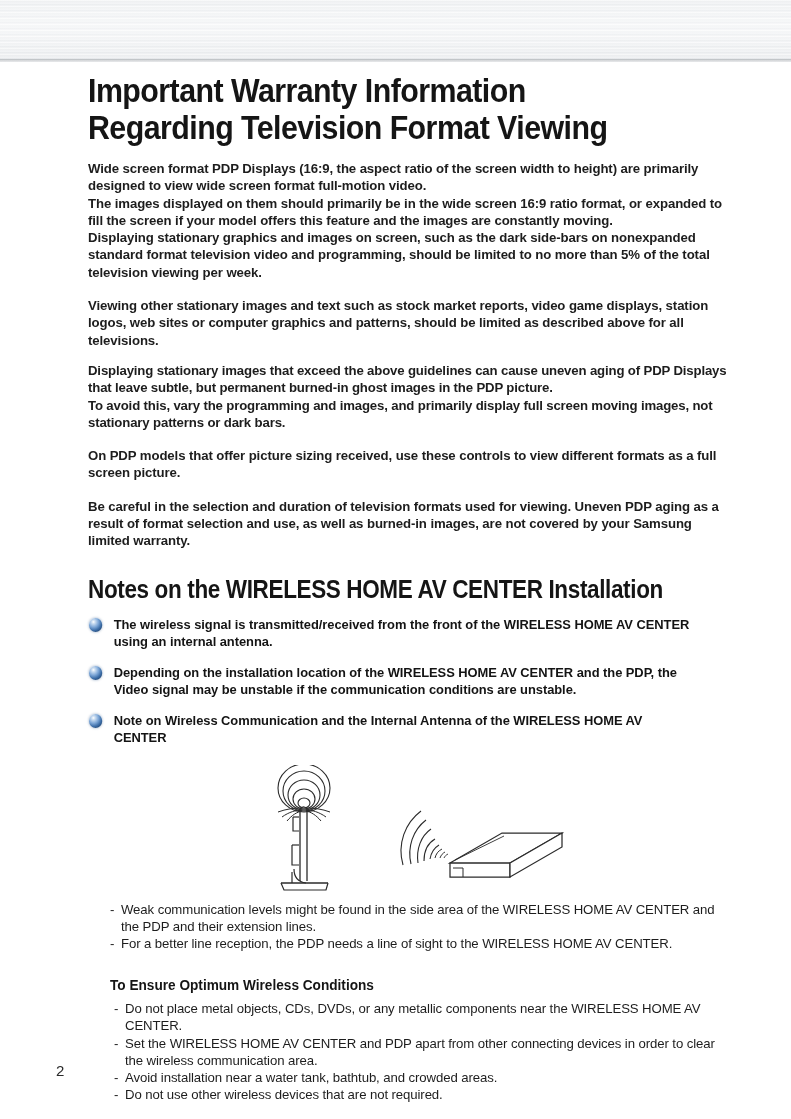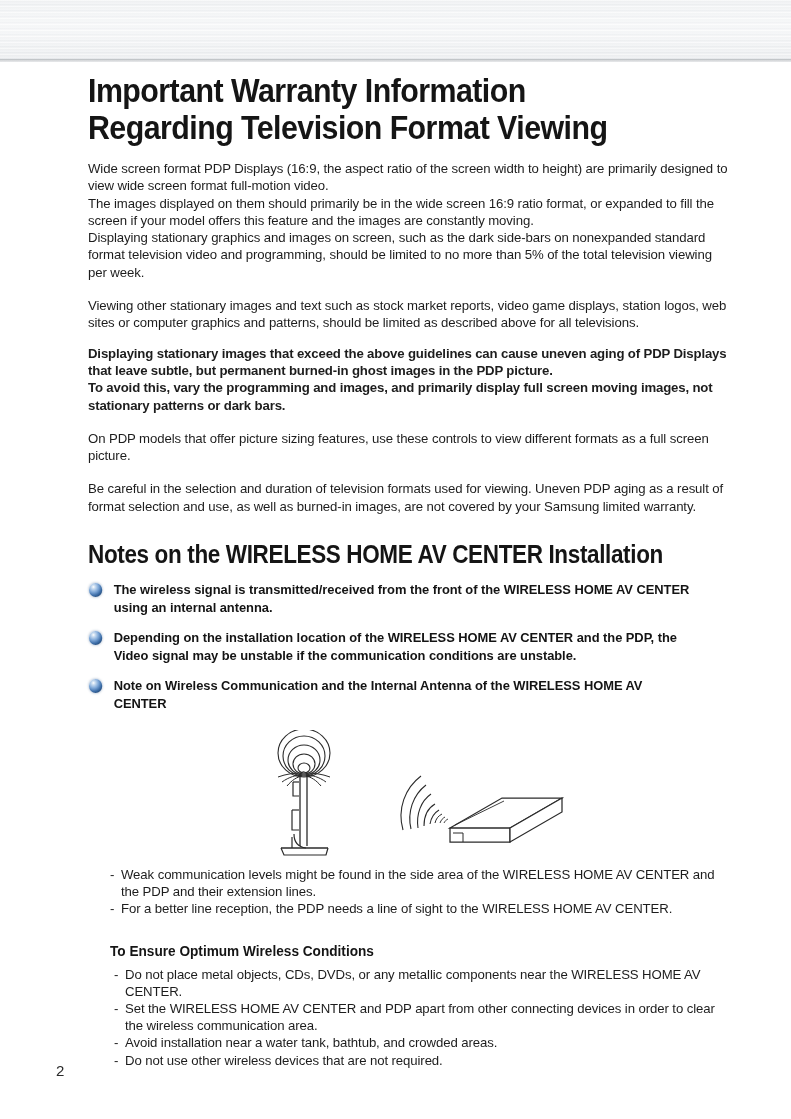--- a/index.html
+++ b/index.html
@@ -101,20 +101,21 @@
     margin: 0 0 6px 0;
   }
 
   
   .para {
     font-size: 13.2px;
     line-height: 17.3px;
     color: #1d1d1d;
     margin: 0;
     letter-spacing: -0.1px;
+    font-weight: bold;
   }
   .para + .para { margin-top: 0; }
   .para.spaced { margin-top: 16px; }
 
   .para.emph {
     font-weight: bold;
     margin-top: 13px;
     letter-spacing: -0.15px;
   }
 
@@ -209,21 +210,21 @@
       <div class="title-line">Important Warranty Information</div>
       <div class="title-line">Regarding Television Format Viewing</div>
     </div>
 
     <p class="para">Wide screen format PDP Displays (16:9, the aspect ratio of the screen width to height) are primarily designed to view wide screen format full-motion video.<br>The images displayed on them should primarily be in the wide screen 16:9 ratio format, or expanded to fill the screen if your model offers this feature and the images are constantly moving.<br>Displaying stationary graphics and images on screen, such as the dark side-bars on nonexpanded standard format television video and programming, should be limited to no more than 5% of the total television viewing per week.</p>
 
     <p class="para spaced">Viewing other stationary images and text such as stock market reports, video game displays, station logos, web sites or computer graphics and patterns, should be limited as described above for all televisions.</p>
 
     <p class="para emph">Displaying stationary images that exceed the above guidelines can cause uneven aging of PDP Displays that leave subtle, but permanent burned-in ghost images in the PDP picture.<br>To avoid this, vary the programming and images, and primarily display full screen moving images, not stationary patterns or dark bars.</p>
 
-    <p class="para spaced">On PDP models that offer picture sizing features, use these controls to view different formats as a full screen picture.</p>
+    <p class="para spaced">On PDP models that offer picture sizing received, use these controls to view different formats as a full screen picture.</p>
 
     <p class="para spaced">Be careful in the selection and duration of television formats used for viewing. Uneven PDP aging as a result of format selection and use, as well as burned-in images, are not covered by your Samsung limited warranty.</p>
 
     <div class="section-heading">Notes on the WIRELESS HOME AV CENTER Installation</div>
 
     <ul class="bullets">
       <li class="bullet-item">
         <span class="orb"></span>
         <span>The wireless signal is transmitted/received from the front of the WIRELESS HOME AV CENTER using an internal antenna.</span>
       </li>

